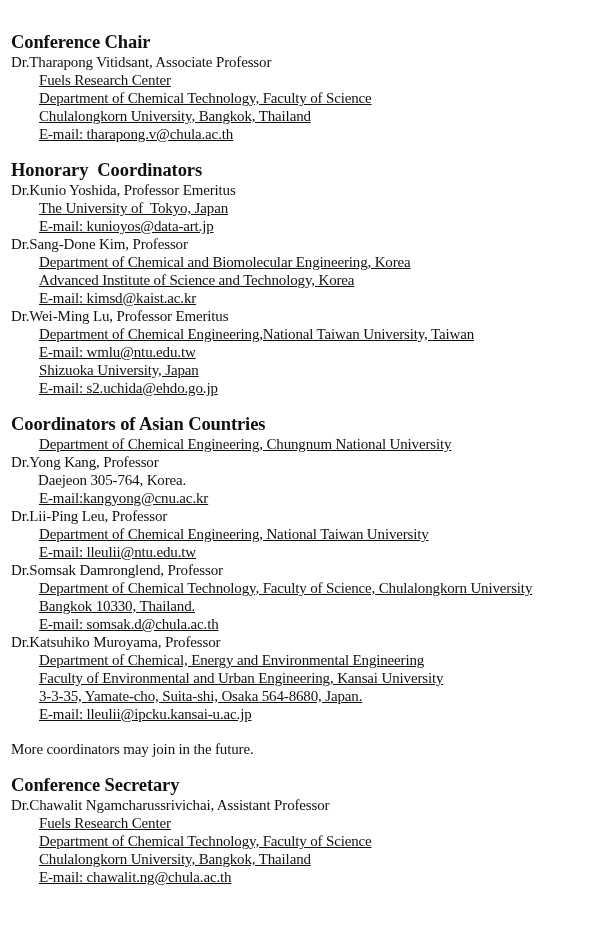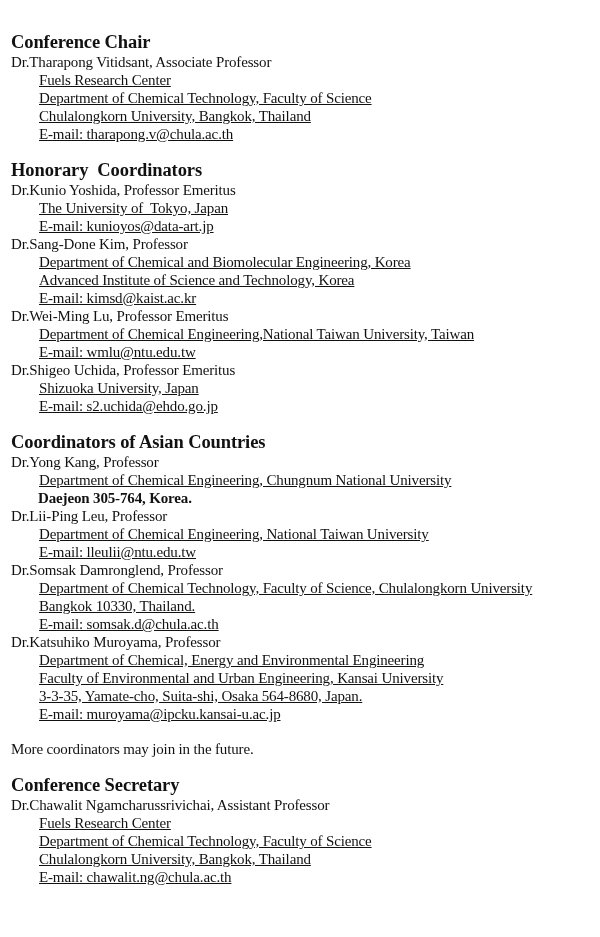--- a/index.html
+++ b/index.html
@@ -37,21 +37,20 @@
       line-height: 18px;
       white-space: pre;
       letter-spacing: -0.15px;
     }
     .indent {
       padding-left: 28px;
       text-decoration: underline;
     }
     .indent-slight {
       padding-left: 27px;
-      font-weight: bold;
     }
     .note {
       font-size: 15px;
       line-height: 18px;
       margin: 0 0 17px 0;
       letter-spacing: -0.15px;
     }
   </style>
 </head>
 <body>
@@ -85,54 +84,54 @@
       <div class="line indent">E-mail: kimsd@kaist.ac.kr</div>
     </div>
 
     <div class="person">
       <div class="line">Dr.Wei-Ming Lu, Professor Emeritus</div>
       <div class="line indent">Department of Chemical Engineering,National Taiwan University, Taiwan</div>
       <div class="line indent">E-mail: wmlu@ntu.edu.tw</div>
     </div>
 
     <div class="person">
-      <div class="line">Dr.Shigeo Uchida, Professor Emeritus</div>
       <div class="line indent">Shizuoka University, Japan</div>
       <div class="line indent">E-mail: s2.uchida@ehdo.go.jp</div>
     </div>
   </div>
 
   <div class="section">
     <div class="heading">Coordinators of Asian Countries</div>
 
     <div class="person">
+      <div class="line indent">Department of Chemical Engineering, Chungnum National University</div>
       <div class="line">Dr.Yong Kang, Professor</div>
-      <div class="line indent">Department of Chemical Engineering, Chungnum National University</div>
       <div class="line indent-slight">Daejeon 305-764, Korea.</div>
+      <div class="line indent">E-mail:kangyong@cnu.ac.kr</div>
     </div>
 
     <div class="person">
       <div class="line">Dr.Lii-Ping Leu, Professor</div>
       <div class="line indent">Department of Chemical Engineering, National Taiwan University</div>
       <div class="line indent">E-mail: lleulii@ntu.edu.tw</div>
     </div>
 
     <div class="person">
       <div class="line">Dr.Somsak Damronglend, Professor</div>
       <div class="line indent">Department of Chemical Technology, Faculty of Science, Chulalongkorn University</div>
       <div class="line indent">Bangkok 10330, Thailand.</div>
       <div class="line indent">E-mail: somsak.d@chula.ac.th</div>
     </div>
 
     <div class="person">
       <div class="line">Dr.Katsuhiko Muroyama, Professor</div>
       <div class="line indent">Department of Chemical, Energy and Environmental Engineering</div>
       <div class="line indent">Faculty of Environmental and Urban Engineering, Kansai University</div>
       <div class="line indent">3-3-35, Yamate-cho, Suita-shi, Osaka 564-8680, Japan.</div>
-      <div class="line indent">E-mail: muroyama@ipcku.kansai-u.ac.jp</div>
+      <div class="line indent">E-mail: lleulii@ipcku.kansai-u.ac.jp</div>
     </div>
   </div>
 
   <div class="note">More coordinators may join in the future.</div>
 
   <div class="section">
     <div class="heading">Conference Secretary</div>
     <div class="person">
       <div class="line">Dr.Chawalit Ngamcharussrivichai, Assistant Professor</div>
       <div class="line indent">Fuels Research Center</div>

